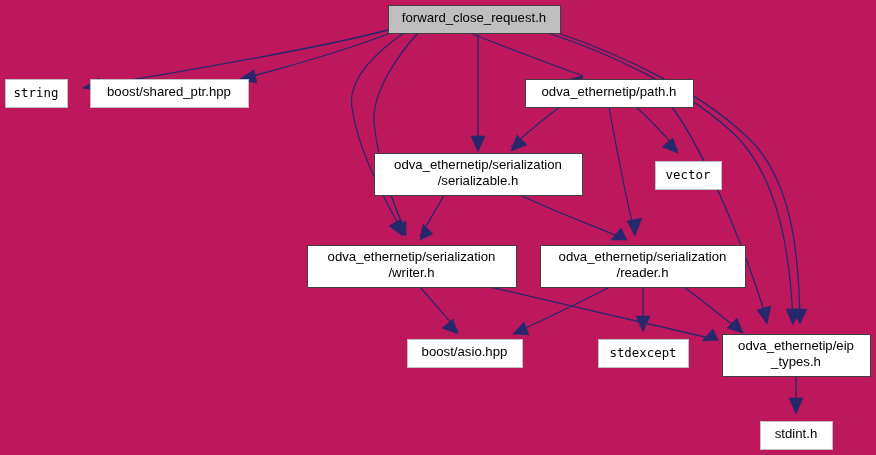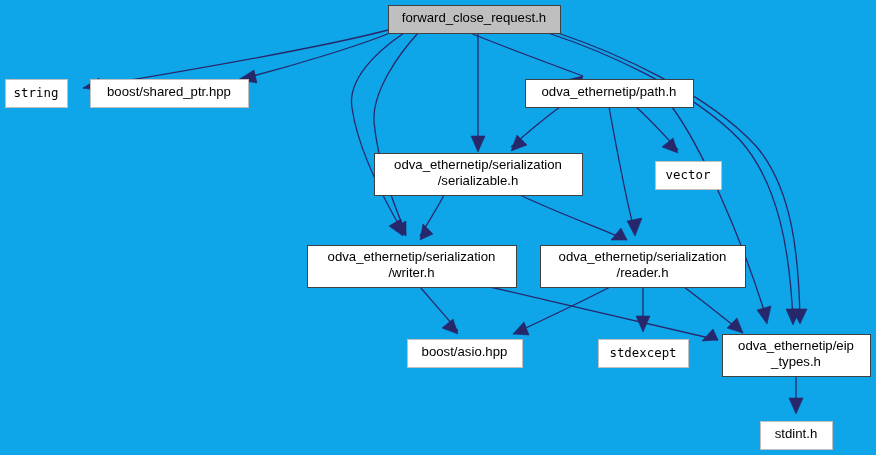--- a/index.html
+++ b/index.html
@@ -7,21 +7,21 @@
     padding: 0;
     background: #ffffff;
   }
   body {
     font-family: "Liberation Sans", sans-serif;
   }
   #graph-wrap {
     position: relative;
     width: 876px;
     height: 455px;
-    background: #0ea5e9;
+    background: #be185d;
     overflow: hidden;
   }
   svg#graph {
     display: block;
     width: 876px;
     height: 455px;
   }
   .node-box {
     stroke-width: 1;
   }

